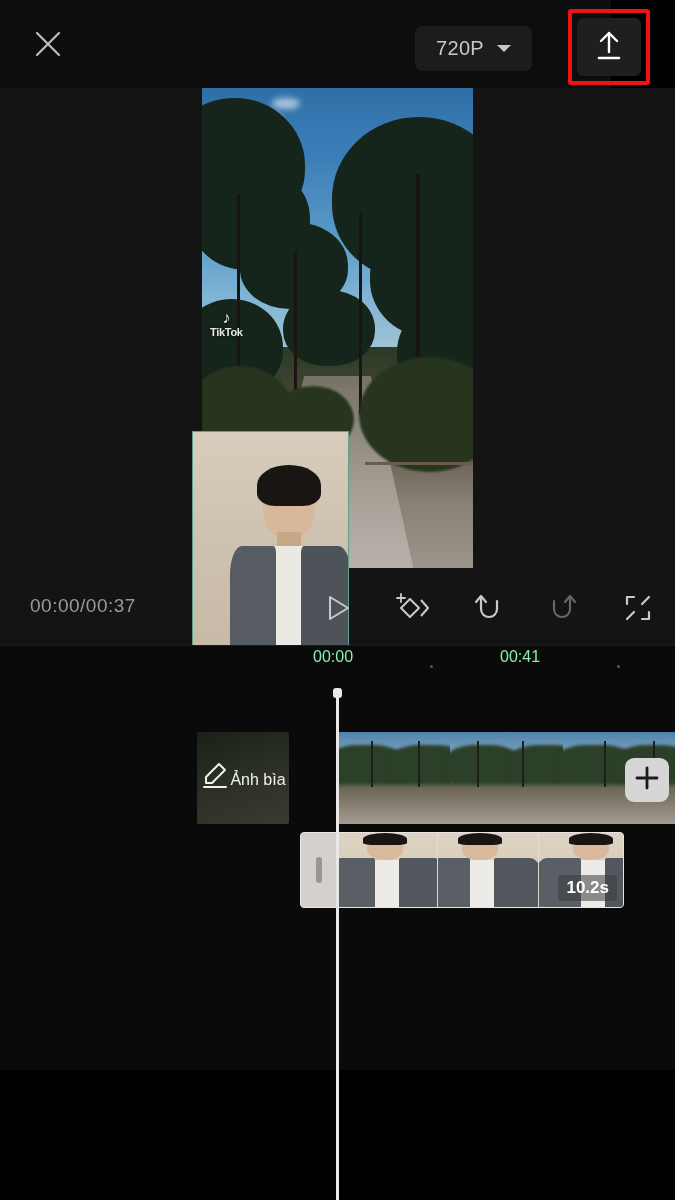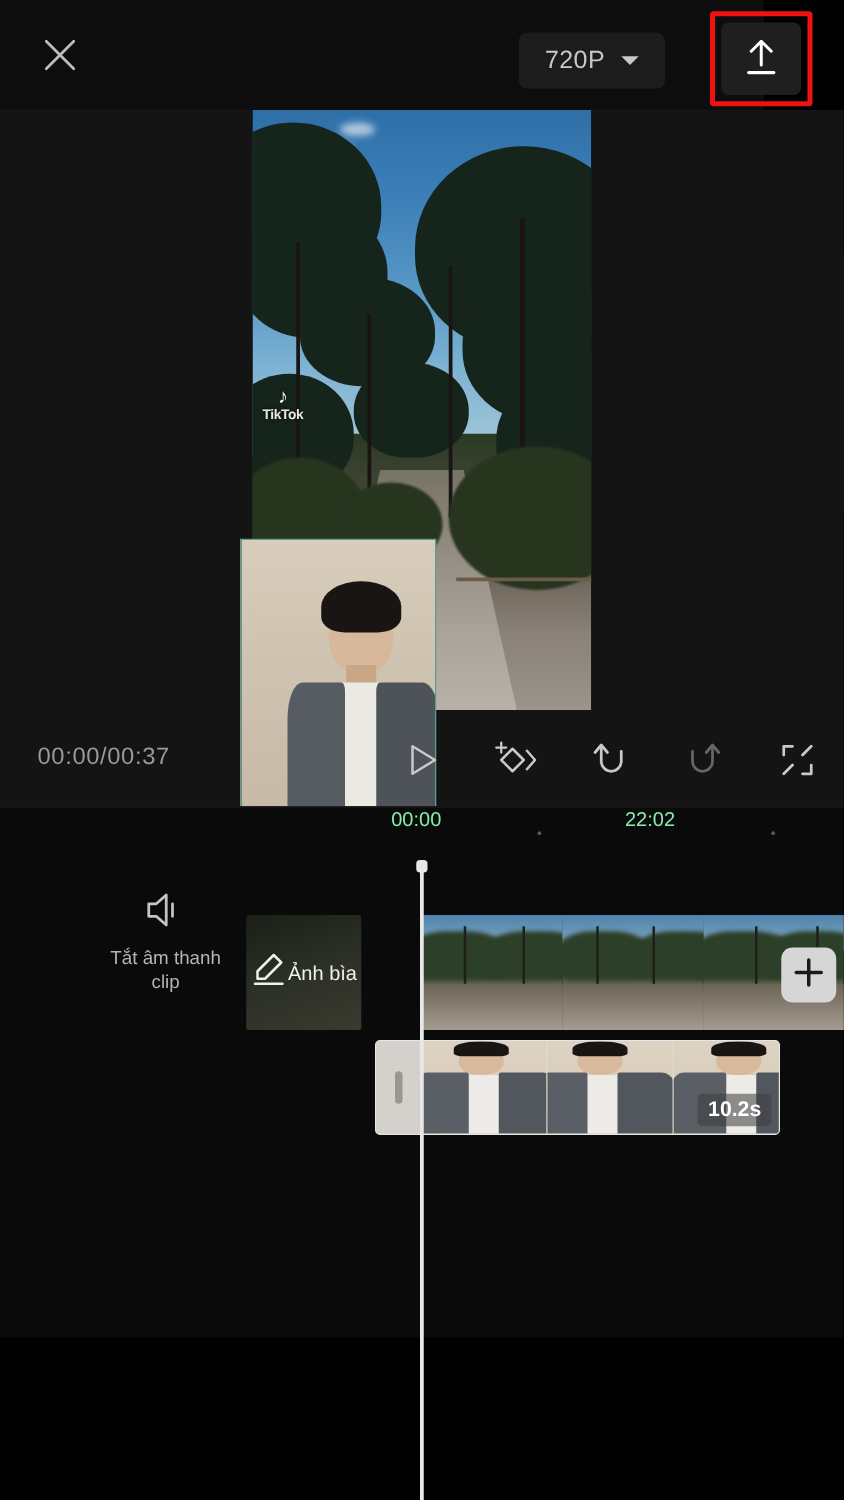--- a/index.html
+++ b/index.html
@@ -286,36 +286,25 @@
         <path d="M4 26 L11 19 M26 4 L19 11" fill="none" stroke="#c9c9c9" stroke-width="2.2" stroke-linecap="round"></path>
       </svg>
     </span>
   </div>
 </div>
 
 <div class="timeline">
 
   <div class="ruler">
     <div class="r-label" style="left:313px;">00:00</div>
-    <div class="r-label" style="left:500px;">22:02</div>
+    <div class="r-label" style="left:500px;">00:41</div>
     <div class="r-dot" style="left:430px;"></div>
     <div class="r-dot" style="left:617px;"></div>
   </div>
 
-  <div class="track-head">
-    <div class="mute-item">
-      <span>
-        <svg width="38" height="34" viewBox="0 0 38 34">
-          <path d="M5 12 L11 12 L19 5 L19 29 L11 22 L5 22 Z" fill="none" stroke="#c4c4c4" stroke-width="2.2" stroke-linejoin="round"></path>
-          <path d="M24 12 L24 22" stroke="#c4c4c4" stroke-width="2.2" stroke-linecap="round"></path>
-        </svg>
-      </span>
-      <div class="mute-label">Tắt âm thanh clip</div>
-    </div>
-  </div>
 
   <div class="cover-thumb">
     <span>
       <svg width="30" height="30" viewBox="0 0 30 30">
         <path d="M19 3 L25 9 L12 22 L6 22 L6 16 Z" fill="none" stroke="#f0f0f0" stroke-width="2" stroke-linejoin="round"></path>
         <path d="M4 26 L26 26" stroke="#f0f0f0" stroke-width="2" stroke-linecap="round"></path>
       </svg>
     </span>
     <span class="ct-label">Ảnh bìa</span>
   </div>

